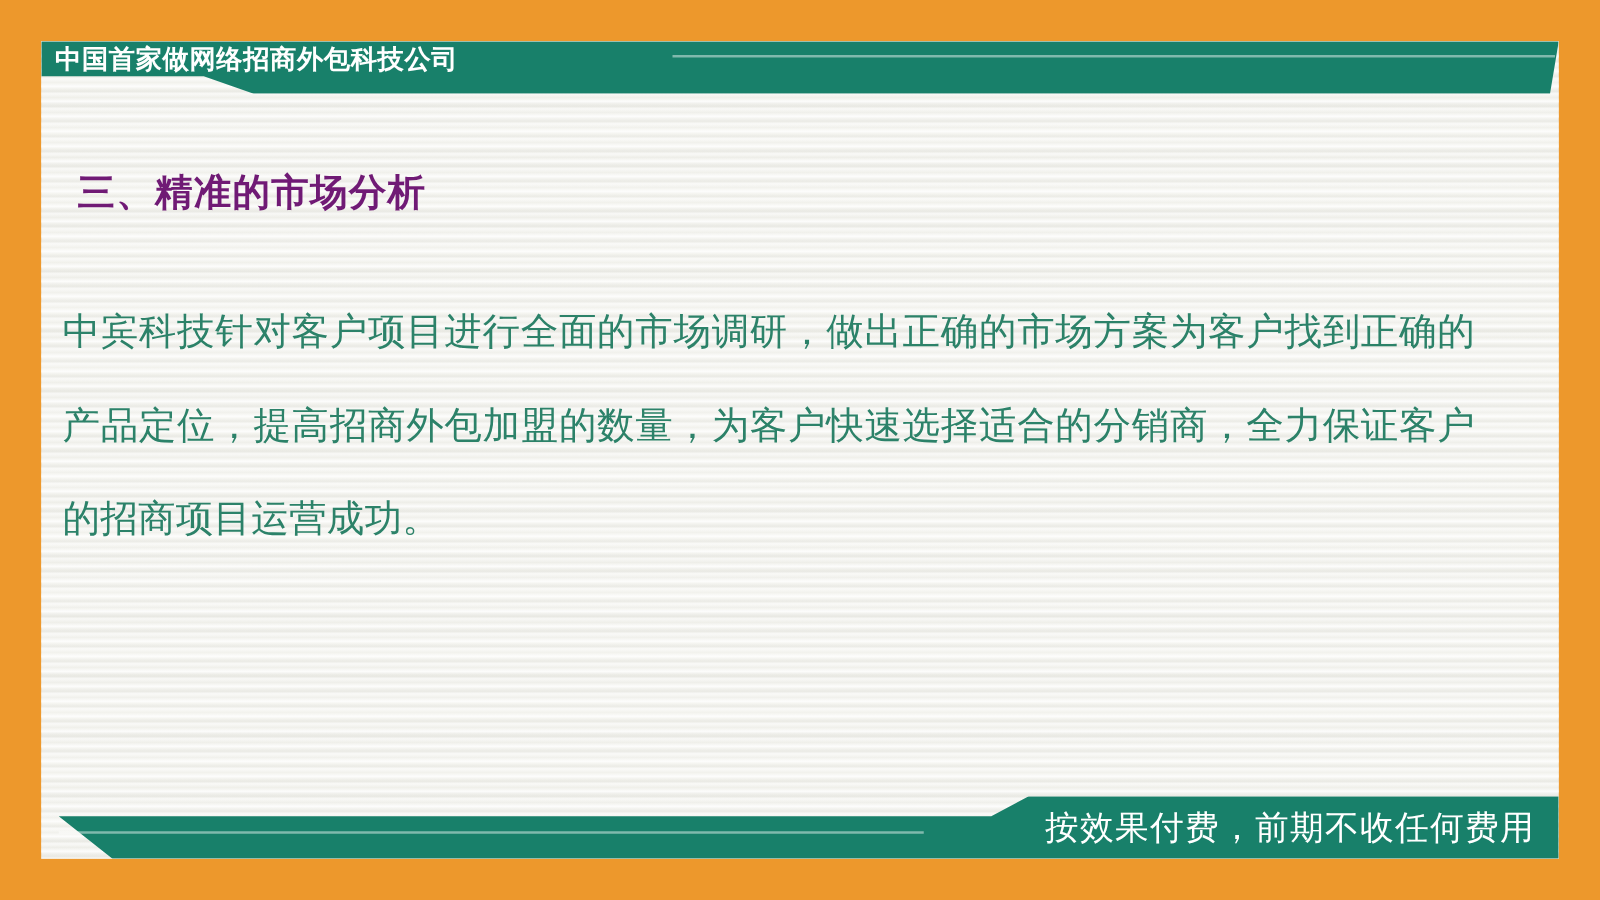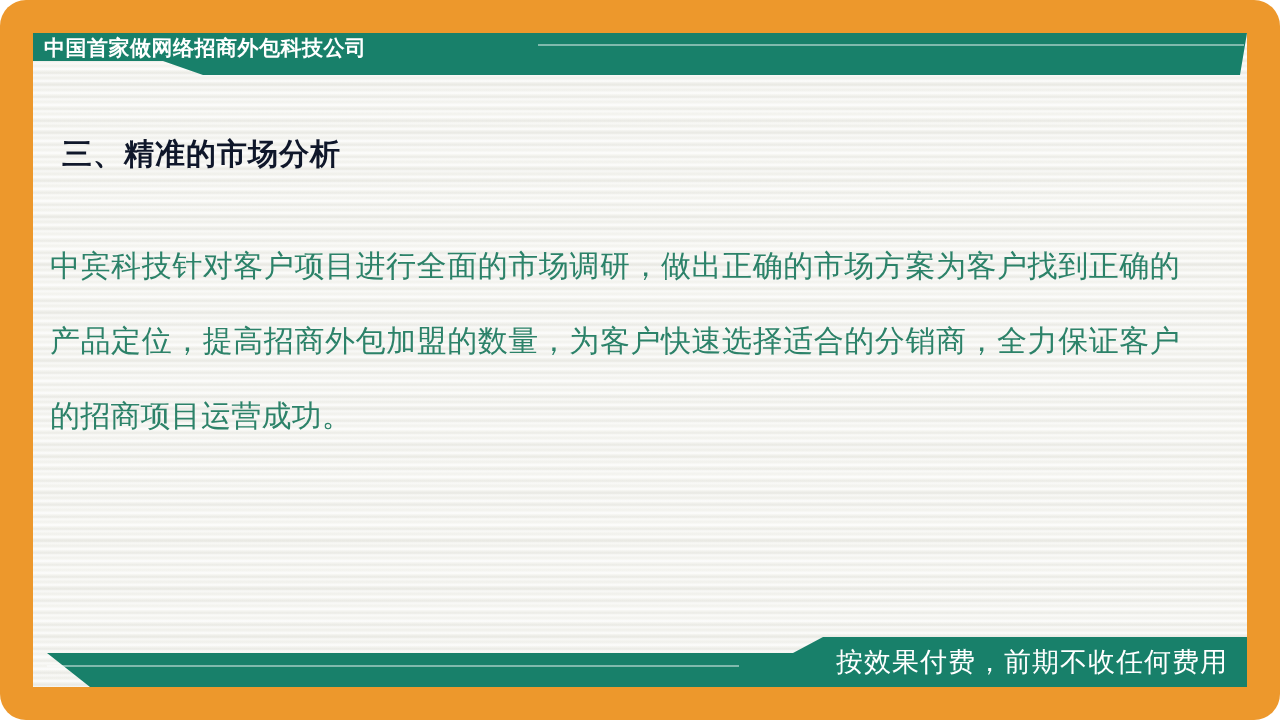--- a/index.html
+++ b/index.html
@@ -7,21 +7,20 @@
     padding: 0;
     background: #ffffff;
   }
   #slide {
     position: relative;
     width: 1280px;
     height: 720px;
     overflow: hidden;
     background: #ED982C;
     font-family: "Liberation Sans", "DejaVu Sans", sans-serif;
-    border-radius: 26px;
   }
 
   
   #paper {
     position: absolute;
     left: 33px;
     top: 33px;
     width: 1214px;
     height: 654px;
     background-color: #F3F3EF;
@@ -74,21 +73,21 @@
     width: 706px;
     height: 2px;
     background: rgba(255,255,255,0.45);
   }
 
   
   #slide-title {
     position: absolute;
     left: 62px;
     top: 134px;
-    color: #0f172a;
+    color: #701a75;
     font-size: 30px;
     font-weight: bold;
     letter-spacing: 1px;
     white-space: nowrap;
   }
 
   
   #body-text {
     position: absolute;
     left: 50px;

